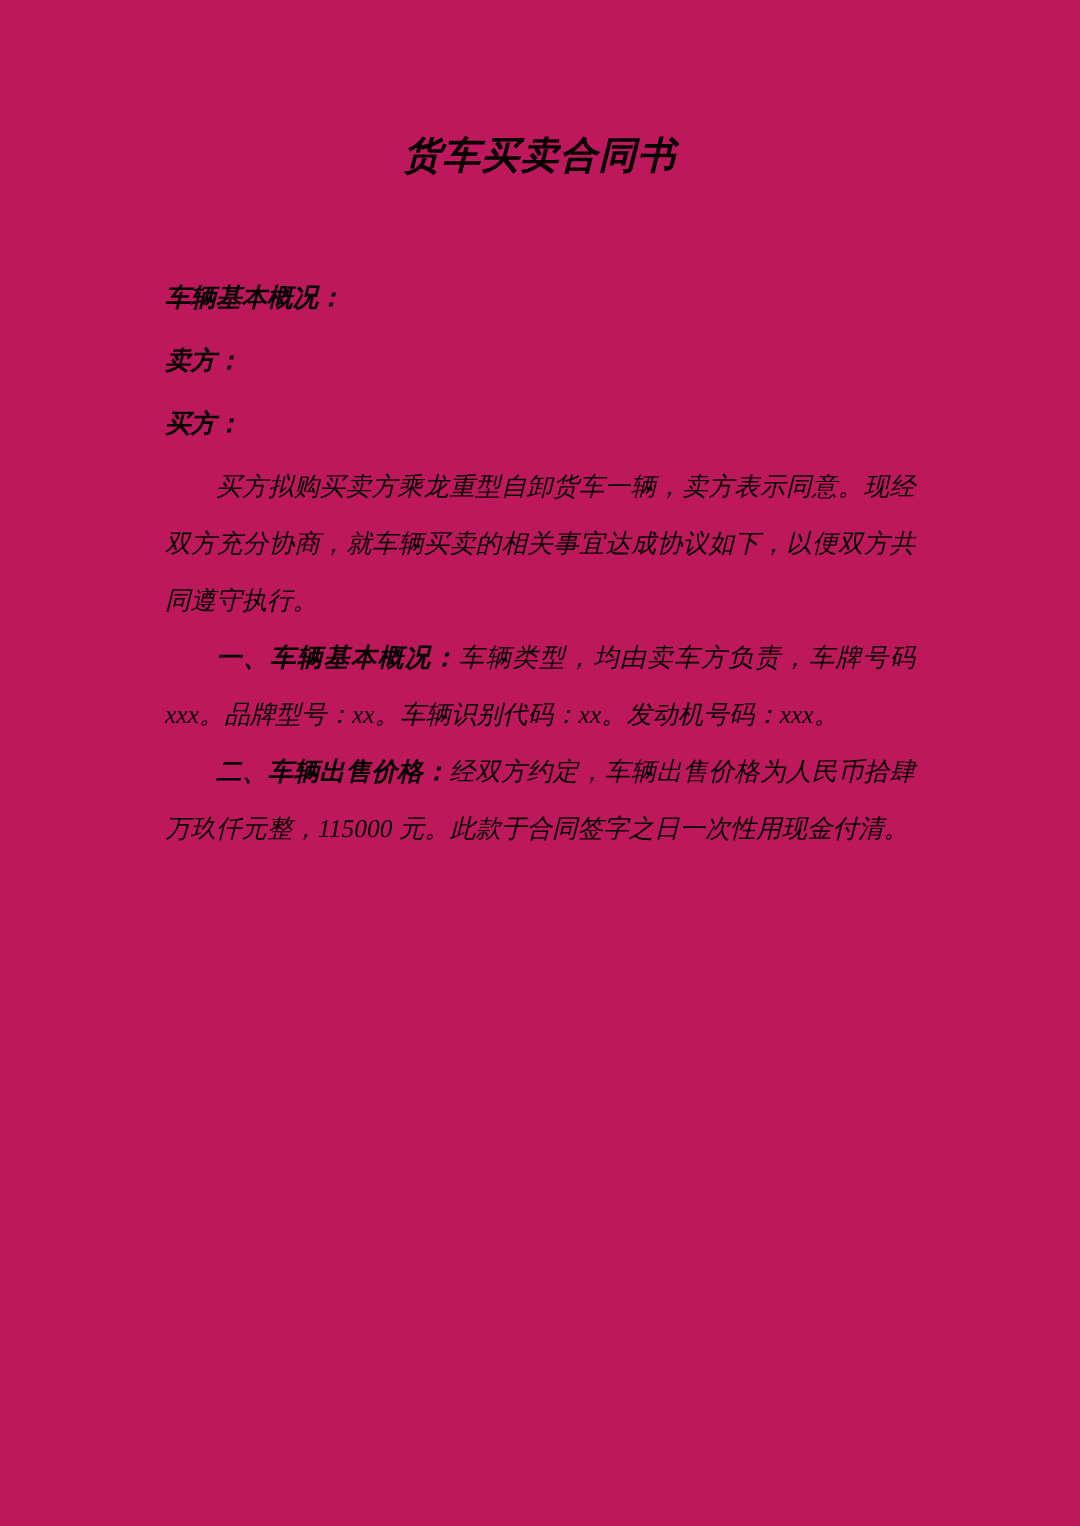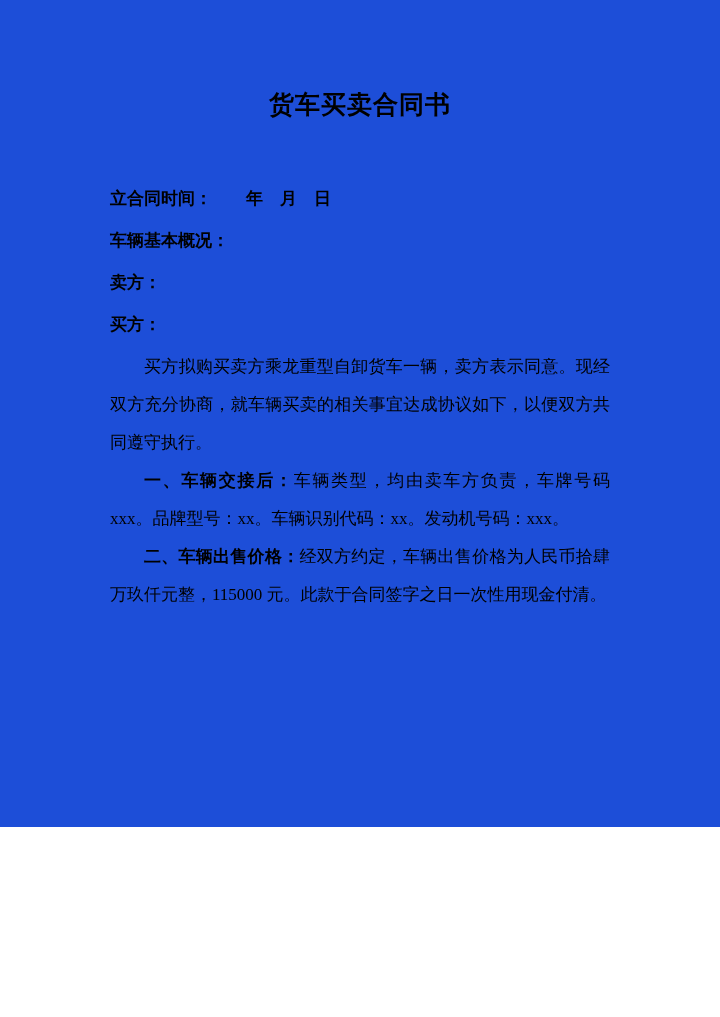--- a/index.html
+++ b/index.html
@@ -3,28 +3,29 @@
 <meta charset="utf-8">
 <style>
   html, body {
     margin: 0;
     padding: 0;
     background: #ffffff;
   }
   .page {
     position: relative;
     width: 720px;
-    height: 827px;
+    height: 1017px;
     margin: 0 auto;
-    background: #1d4ed8;
+    background: #be185d;
     box-sizing: border-box;
     padding: 88px 110px 30px 110px;
     color: #000000;
     font-family: "Liberation Serif", "DejaVu Serif", serif;
     overflow: hidden;
+    font-style: italic;
   }
   .doc-title {
     margin: 0 0 56px 0;
     text-align: center;
     font-size: 25px;
     line-height: 34px;
     font-weight: bold;
     font-family: "Liberation Serif", "DejaVu Serif", serif;
     letter-spacing: 1px;
   }
@@ -57,33 +58,32 @@
     margin-top: 4px;
   }
 </style>
 </head>
 <body>
 
 <div class="page">
 
   <h1 class="doc-title">货车买卖合同书</h1>
 
-  <p class="meta-line"><span class="b">立合同时间：</span><span class="t">　　年　月　日</span></p>
 
   <p class="meta-line"><span class="b">车辆基本概况：</span><span class="t"></span></p>
 
   <p class="meta-line"><span class="b">卖方：</span><span class="t"></span></p>
 
   <p class="meta-line"><span class="b">买方：</span><span class="t"></span></p>
 
   <div class="body-block">
 
     <p class="body-para"><span class="b"></span><span>买方拟购买卖方乘龙重型自卸货车一辆，卖方表示同意。现经双方充分协商，就车辆买卖的相关事宜达成协议如下，以便双方共同遵守执行。</span></p>
 
-    <p class="body-para"><span class="b">一、车辆交接后：</span><span>车辆类型，均由卖车方负责，车牌号码 xxx。品牌型号：xx。车辆识别代码：xx。发动机号码：xxx。</span></p>
+    <p class="body-para"><span class="b">一、车辆基本概况：</span><span>车辆类型，均由卖车方负责，车牌号码 xxx。品牌型号：xx。车辆识别代码：xx。发动机号码：xxx。</span></p>
 
     <p class="body-para"><span class="b">二、车辆出售价格：</span><span>经双方约定，车辆出售价格为人民币拾肆万玖仟元整，115000 元。此款于合同签字之日一次性用现金付清。</span></p>
 
 
 
   </div>
 
 </div>
 
 </body></html>

